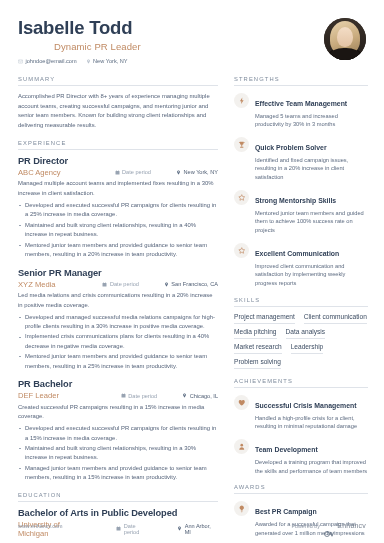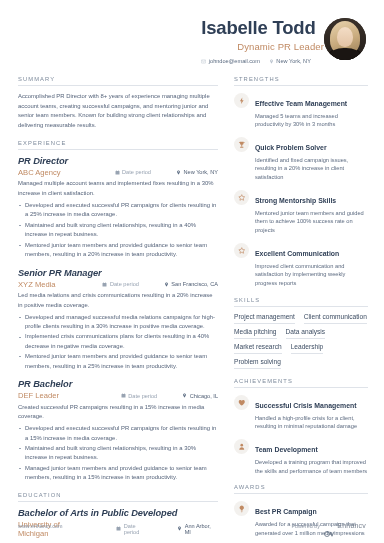--- a/index.html
+++ b/index.html
@@ -6,21 +6,21 @@
   html, body {
     width: 384px; height: 543px;
     background: #ffffff;
     font-family: "Liberation Sans", sans-serif;
     color: #3d4d63;
     overflow: hidden;
   }
   .page { position: relative; width: 384px; height: 543px; padding: 16px 18px 0 18px; }
 
   
-  .header { display: flex; align-items: flex-start; justify-content: flex-end; height: 52px; }
+  .header { display: flex; align-items: flex-start; justify-content: space-between; height: 52px; }
   .head-left { padding-top: 2px; }
   .name { font-size: 18.5px; font-weight: 700; color: #2f3f56; letter-spacing: -0.2px; line-height: 1.1; }
   .role { font-size: 9.5px; color: #c08a63; margin-top: 3px; letter-spacing: 0.1px; padding-left: 36px; }
   .contacts { display: flex; gap: 9px; margin-top: 6px; align-items: center; }
   .contact { display: flex; align-items: center; gap: 2.5px; font-size: 5.6px; color: #5b6b80; }
   .cicon { width: 5px; height: 5px; display: inline-block; color: #b9c2cd; flex: 0 0 auto; }
   .cicon svg { display: block; width: 100%; height: 100%; }
   .avatar {
     width: 42px; height: 42px; border-radius: 50%; overflow: hidden;
     background: #2b2520; position: relative; flex: 0 0 auto; margin-top: 2px;
@@ -40,21 +40,21 @@
   .col-left { width: 200px; flex: 0 0 200px; }
   .col-right { width: 134px; flex: 0 0 134px; }
 
   .sec-title { font-size: 5.8px; letter-spacing: 1.1px; color: #7e8b9c; text-transform: uppercase; }
   .sec-rule { height: 1px; background: #dfe3e9; margin-top: 3px; margin-bottom: 6px; }
   .sec { margin-bottom: 9px; }
 
   .body-text { font-size: 5.9px; line-height: 1.65; color: #55637a; }
 
   .job { margin-bottom: 8px; }
-  .job-title { font-size: 9.3px; font-weight: 700; color: #2f3f56; letter-spacing: -0.1px; font-style: italic; }
+  .job-title { font-size: 9.3px; font-weight: 700; color: #2f3f56; letter-spacing: -0.1px; }
   .job-meta { display: flex; align-items: center; margin-top: 2px; margin-bottom: 2.5px; gap: 16px; }
   .company { font-size: 7.6px; color: #c08a63; flex: 1 1 auto; }
   .meta-item { display: flex; align-items: center; gap: 2.5px; font-size: 5.6px; color: #98a3b2; margin-left: 9px; }
   .meta-item.loc { color: #4d5c72; }
   .micon { width: 5px; height: 5px; color: #98a3b2; flex: 0 0 auto; }
   .micon svg { display: block; width: 100%; height: 100%; }
   .micon.pin { color: #5a6a80; }
   ul.bullets { list-style: none; margin-top: 2px; }
   ul.bullets li { position: relative; padding-left: 7px; font-size: 5.9px; line-height: 1.6; color: #55637a; margin-top: 1px; }
   ul.bullets li:before { content: ""; position: absolute; left: 1px; top: 4.2px; width: 2px; height: 1px; background: #9aa5b4; }

